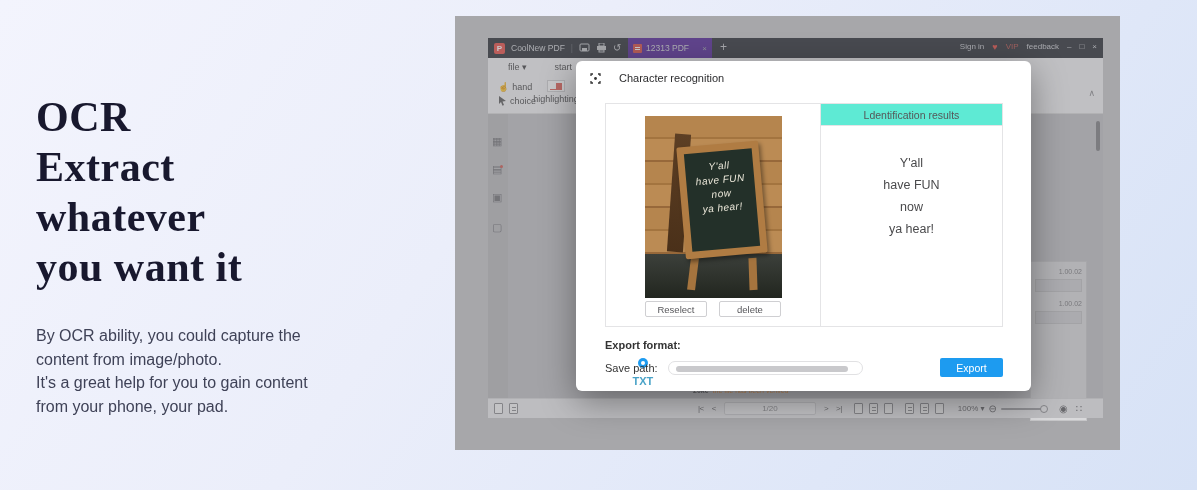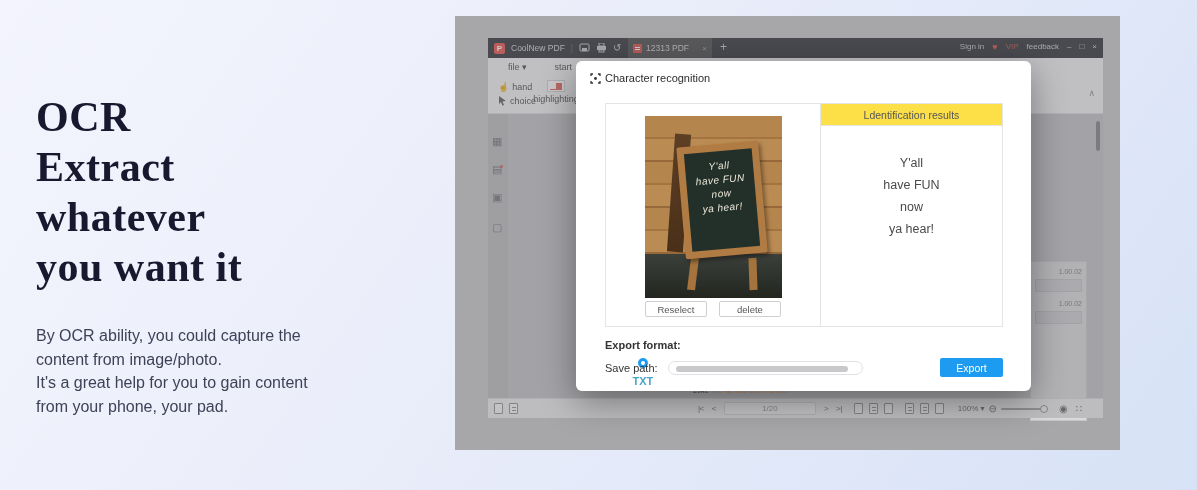--- a/index.html
+++ b/index.html
@@ -21,21 +21,21 @@
   .screenshot { position:absolute; left:455px; top:16px; width:665px; height:434px; background:#a7a7aa; }
 
   
   .app-window { position:absolute; left:33px; top:22px; width:615px; height:380px; background:#c2c2c4; }
 
   .titlebar { position:absolute; left:0; top:0; width:100%; height:20px; background:#23262d; display:flex; align-items:center; font-size:8.5px; color:#cfd1d5; }
   .tb-left { display:flex; align-items:center; gap:6px; padding-left:6px; }
   .logo { width:11px; height:11px; background:#e8483f; border-radius:2px; color:#fff; font-size:8px; font-weight:bold; display:flex; align-items:center; justify-content:center; }
   .tb-div { color:#5a5e66; }
   .tb-ic { font-size:10px; color:#c4c6ca; line-height:1; cursor:default; }
-  .tab { position:absolute; left:140px; top:0; width:84px; height:20px; background:#404040; display:flex; align-items:center; gap:4px; padding:0 5px; }
+  .tab { position:absolute; left:140px; top:0; width:84px; height:20px; background:#4c1d95; display:flex; align-items:center; gap:4px; padding:0 5px; }
   .pdf-ic { width:9px; height:9px; background:#d9453c; border-radius:1px; position:relative; }
   .pdf-ic::after { content:""; position:absolute; left:2px; top:3px; width:5px; height:1px; background:#fff; box-shadow:0 2px 0 #fff; }
   .tab-close { color:#9aa0a8; margin-left:auto; font-size:8px; }
   .newtab { position:absolute; left:232px; top:2px; font-size:12px; color:#c4c6ca; }
   .tb-right { position:absolute; right:6px; top:0; height:17px; display:flex; align-items:center; gap:8px; font-size:8px; color:#c9cbd0; }
   .heart { color:#e0453c; font-size:9px; }
   .vip { color:#d3544a; opacity:.85; }
 
   .ribbon { position:absolute; left:0; top:20px; width:100%; height:56px; background:#f2f2f3; border-bottom:1px solid #d9d9d9; font-size:9px; color:#3c3c3e; }
   .menus { position:absolute; left:20px; top:4px; display:flex; gap:28px; }
@@ -74,25 +74,25 @@
   .sb-icons1 { margin-left:12px; } .sb-icons2 { margin-left:12px; }
   .zoomer { margin-left:14px; display:flex; align-items:center; gap:4px; font-size:8px; }
   .track { width:46px; height:2px; background:#9a9a9e; border-radius:1px; position:relative; }
   .knob { position:absolute; right:-1px; top:-3px; width:8px; height:8px; border-radius:50%; background:#f2f2f3; border:1px solid #8a8a8e; }
   .sb-far { margin-left:12px; display:flex; align-items:center; gap:8px; font-size:10px; }
 
   .dim { position:absolute; inset:0; background:rgba(124,124,128,.42); z-index:5; }
 
   
   .dialog { position:absolute; left:121px; top:45px; width:455px; height:330px; background:#fff; border-radius:6px; box-shadow:0 10px 35px rgba(0,0,0,.38); z-index:10; }
-  .dlg-head { position:absolute; left:14px; top:11px; display:flex; align-items:center; gap:4px; font-size:11px; color:#2c2c2e; }
+  .dlg-head { position:absolute; left:14px; top:11px; display:flex; align-items:center; gap:18px; font-size:11px; color:#2c2c2e; }
   .dlg-box { position:absolute; left:29px; top:42px; width:398px; height:224px; border:1px solid #e4e4e6; display:flex; }
   .panel-img { width:215px; position:relative; }
   .panel-res { width:183px; border-left:1px solid #e4e4e6; }
-  .res-head { height:22px; background:#fde047; border-bottom:1px solid #e4e4e6; font-size:10.5px; color:#565658; display:flex; align-items:center; justify-content:center; }
+  .res-head { height:22px; background:#5eead4; border-bottom:1px solid #e4e4e6; font-size:10.5px; color:#565658; display:flex; align-items:center; justify-content:center; }
   .res-lines { padding-top:26px; text-align:center; font-size:12.5px; color:#4a4a4c; }
   .res-lines span { display:block; line-height:22px; }
 
   
   .photo { position:absolute; left:39px; top:12px; width:137px; height:182px; overflow:hidden; background:repeating-linear-gradient(180deg,#b5854e 0 21px,#a3743f 21px 23px,#bb8b54 23px 44px,#97683a 44px 46px); }
   .ground { position:absolute; left:0; bottom:0; width:100%; height:44px; background:linear-gradient(180deg,#3c403b,#22261f); }
   .back-plank { position:absolute; left:26px; top:18px; width:16px; height:118px; background:linear-gradient(180deg,#5d3f24,#4a3019); transform:rotate(4deg); }
   .board { position:absolute; left:36px; top:28px; width:82px; height:112px; background:#233029; border:7px solid #b07c43; border-radius:2px; transform:rotate(-5deg); box-shadow:2px 3px 4px rgba(0,0,0,.4); }
   .chalk { margin-top:8px; text-align:center; font-style:italic; font-size:10px; line-height:14px; color:#ece8da; letter-spacing:.5px; }
   .chalk span { display:block; }

